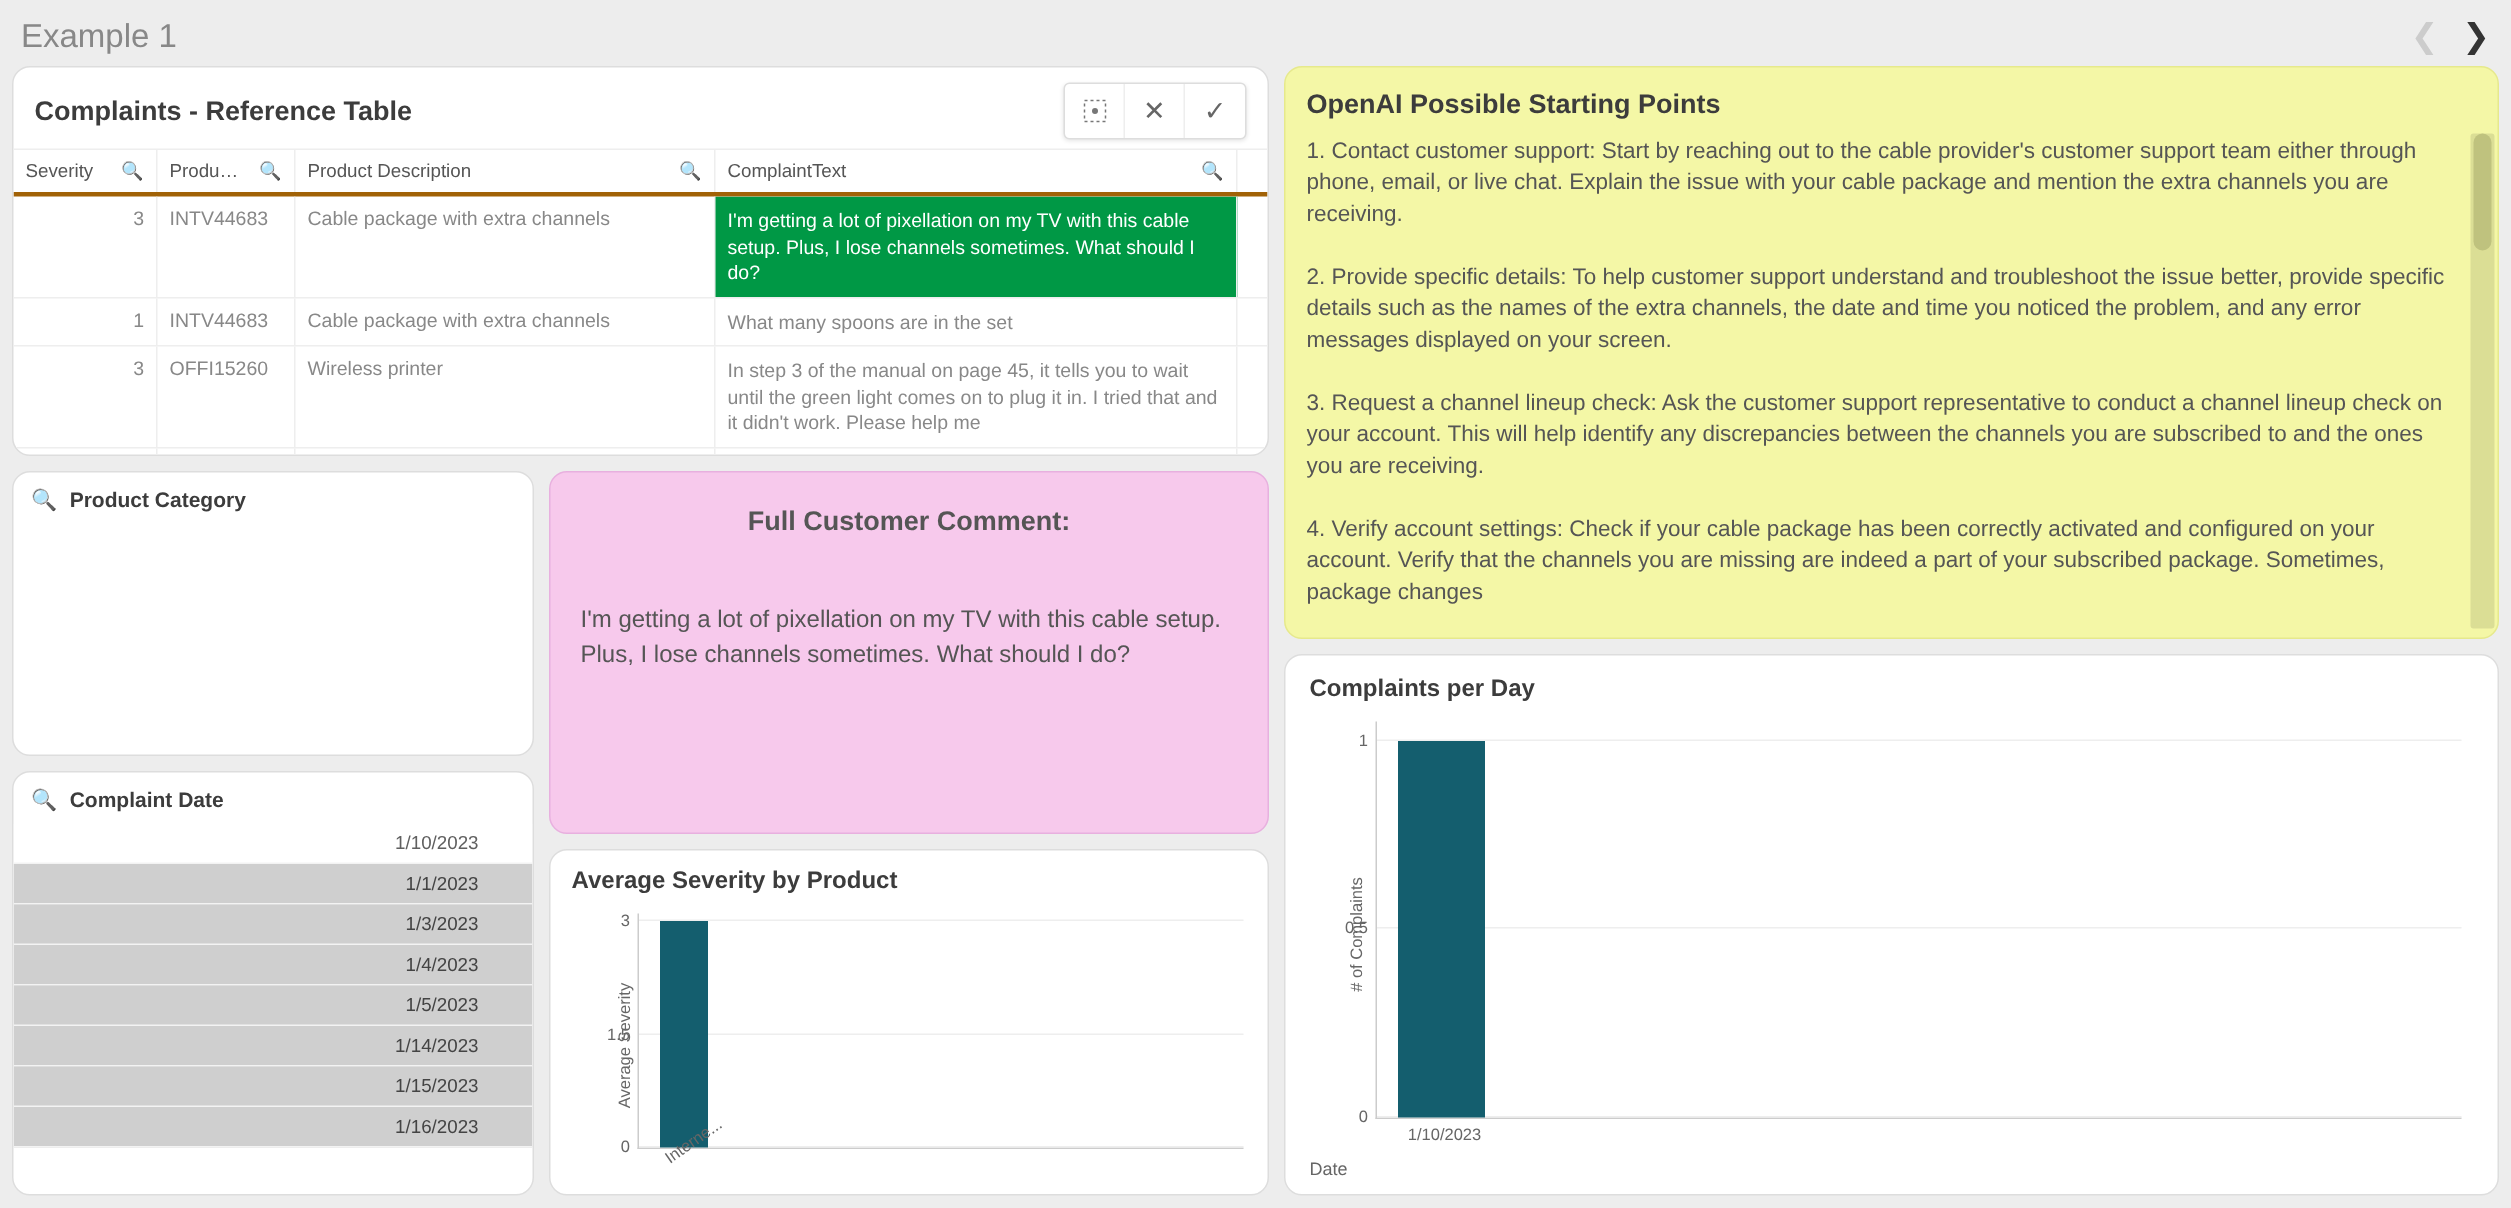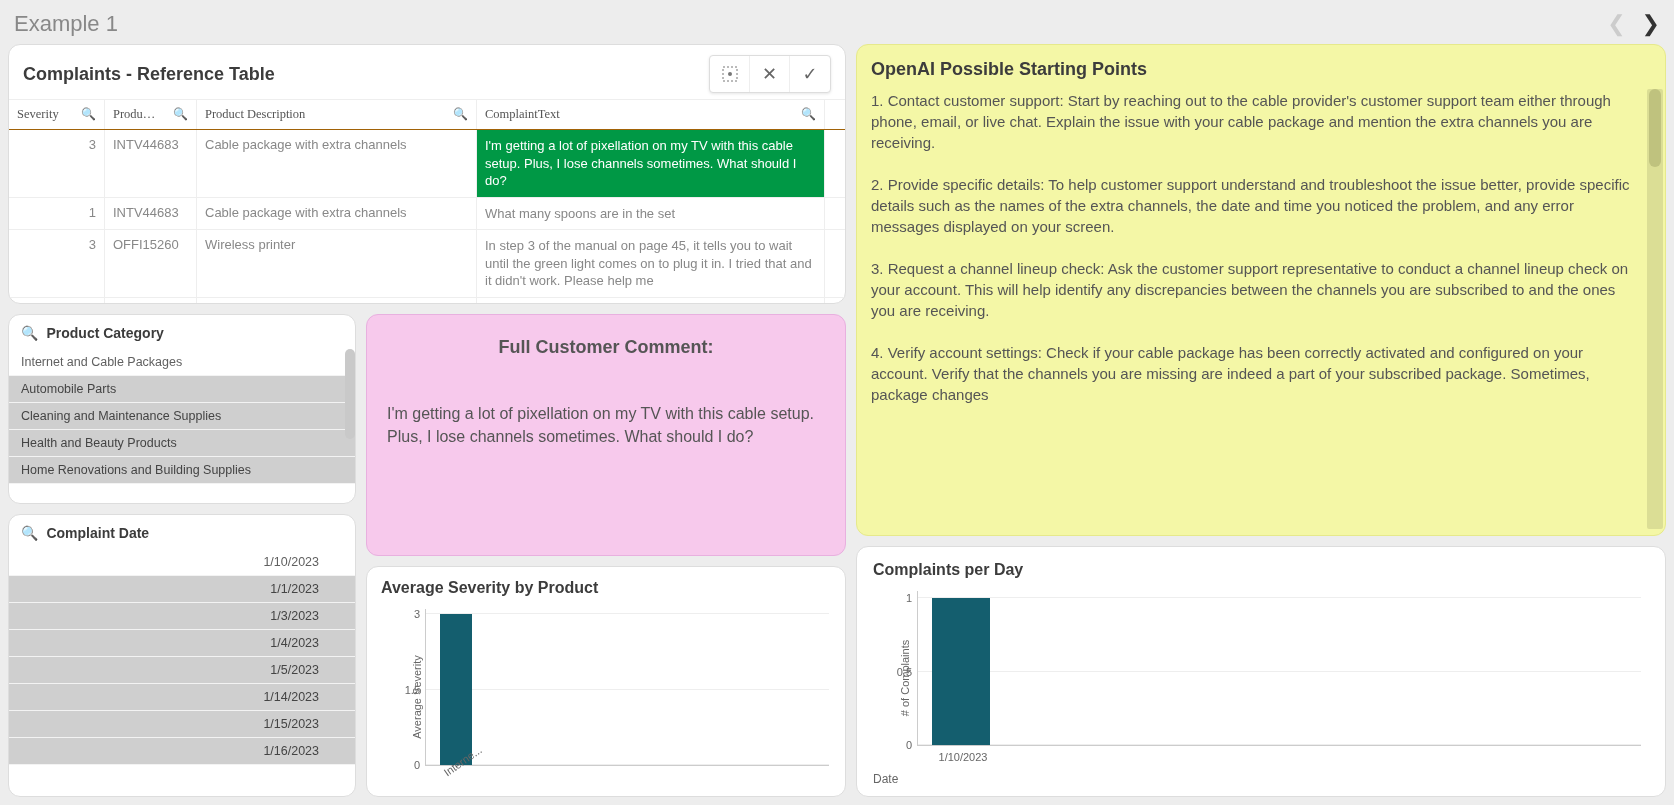--- a/index.html
+++ b/index.html
@@ -54,22 +54,22 @@
     display: flex; border: 1px solid #ddd; border-radius: 4px;
     background: #fff; box-shadow: 0 1px 3px rgba(0,0,0,0.1);
   }
   .action-btn {
     width: 40px; height: 36px; display: flex; align-items: center; justify-content: center;
     cursor: pointer; color: #666; font-size: 18px; border-right: 1px solid #eee;
   }
   .action-btn:last-child { border-right: none; }
 
   .table-head {
-    display: flex; border-top: 1px solid #eee; border-bottom: 1px solid #a16207;
-    font-size: 12.5px; color: #555; font-family: Liberation Serif, serif;
+    display: flex; border-top: 1px solid #eee; border-bottom: 3px solid #a16207;
+    font-size: 12.5px; color: #555;
   }
   .th {
     padding: 7px 8px; display: flex; align-items: center; justify-content: space-between;
     border-right: 1px solid #eee;
   }
   .th .search-mini { color: #bbb; font-size: 12px; cursor: pointer; }
   .th-sev { width: 96px; }
   .th-prod { width: 92px; }
   .th-desc { width: 280px; }
   .th-comp { flex: 1; }
@@ -127,21 +127,21 @@
 
   .avg-panel { flex: 1; padding: 12px 8px 8px 14px; display: flex; flex-direction: column; min-height: 0; }
   .chart-title { font-size: 16px; font-weight: 700; color: #3c3c3c; margin-bottom: 8px; }
   .chart-area { position: relative; flex: 1; min-height: 0; }
 
   
   .starting-panel {
     background: #f4f7a6;
     border: 1px solid #e6e98c;
     position: relative;
-    height: 492px;
+    height: 382px;
     padding: 14px 30px 12px 14px;
     overflow: hidden;
   }
   .starting-panel .panel-title { font-size: 18px; font-weight: 700; color: #3c3c3c; margin-bottom: 10px; }
   .starting-body {
     font-size: 15px; color: #555; line-height: 1.4;
     white-space: pre-wrap;
     overflow: hidden;
   }
   .starting-scroll {
@@ -258,30 +258,20 @@
           </div>
         </div>
     </div>
 
     <div class="bottom-row">
       <div class="filter-col">
         <div class="panel filter-panel" style="height:190px">
           <div class="filter-head">
               <span style="color:#999">🔍</span>
               <span>Product Category</span>
-            </div>
-          <div class="filter-body" id="cat-body">
-            <div class="filter-scroll-track">
-                <div class="filter-scroll-thumb"></div>
-              </div>
-          <div class="filter-item sel">Internet and Cable Packages</div>
-              <div class="filter-item alt">Automobile Parts</div>
-              <div class="filter-item alt">Cleaning and Maintenance Supplies</div>
-              <div class="filter-item alt">Health and Beauty Products</div>
-              <div class="filter-item alt">Home Renovations and Building Supplies</div>
             </div>
         </div>
         <div class="panel filter-panel date-panel" style="flex:1">
           <div class="filter-head">
               <span style="color:#999">🔍</span>
               <span>Complaint Date</span>
             </div>
           <div class="filter-body" id="date-body">
               <div class="filter-item sel">1/10/2023</div>
               <div class="filter-item alt">1/1/2023</div>

